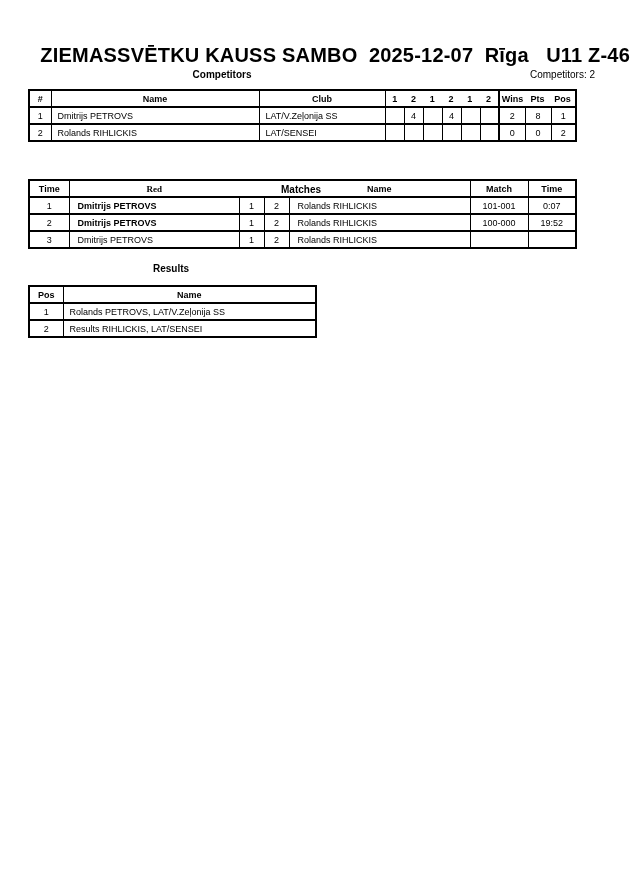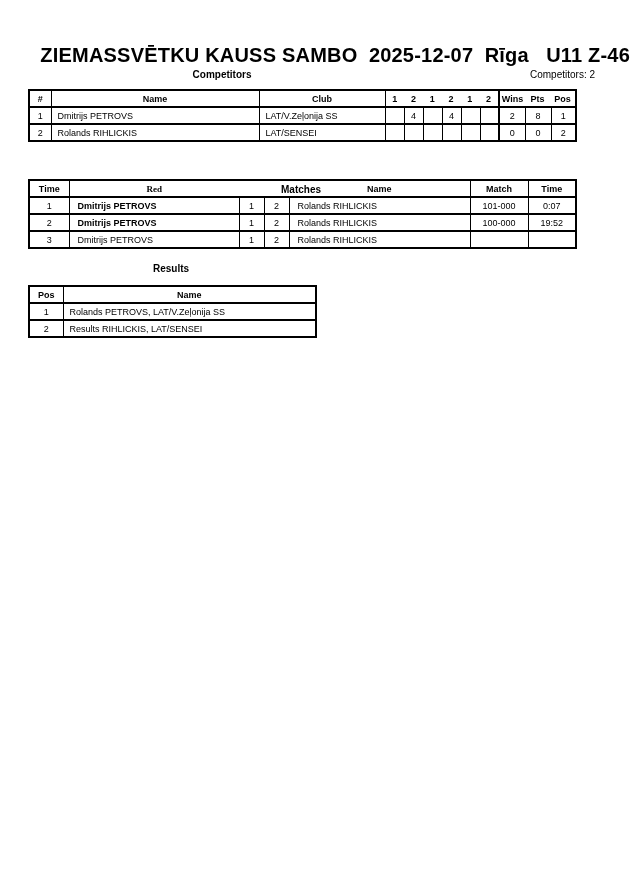--- a/index.html
+++ b/index.html
@@ -146,21 +146,21 @@
       <th>Time</th>
     </tr>
   </thead>
   <tbody>
     <tr>
       <td>1</td>
       <td class="lm b">Dmitrijs PETROVS</td>
       <td>1</td>
       <td>2</td>
       <td class="lm">Rolands RIHLICKIS</td>
-      <td>101-000</td>
+      <td>101-001</td>
       <td>0:07</td>
     </tr>
     <tr>
       <td>2</td>
       <td class="lm b">Dmitrijs PETROVS</td>
       <td>1</td>
       <td>2</td>
       <td class="lm">Rolands RIHLICKIS</td>
       <td>100-000</td>
       <td>19:52</td>

